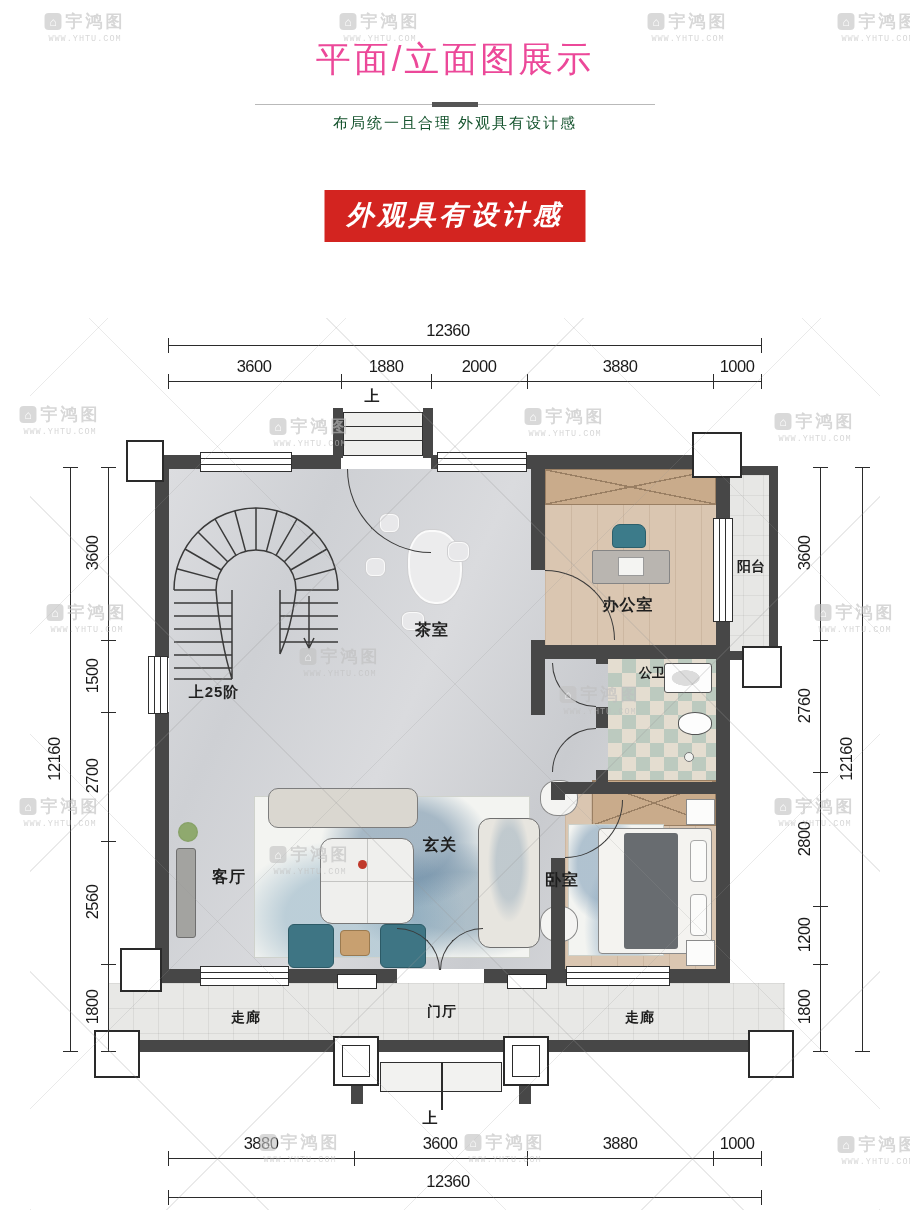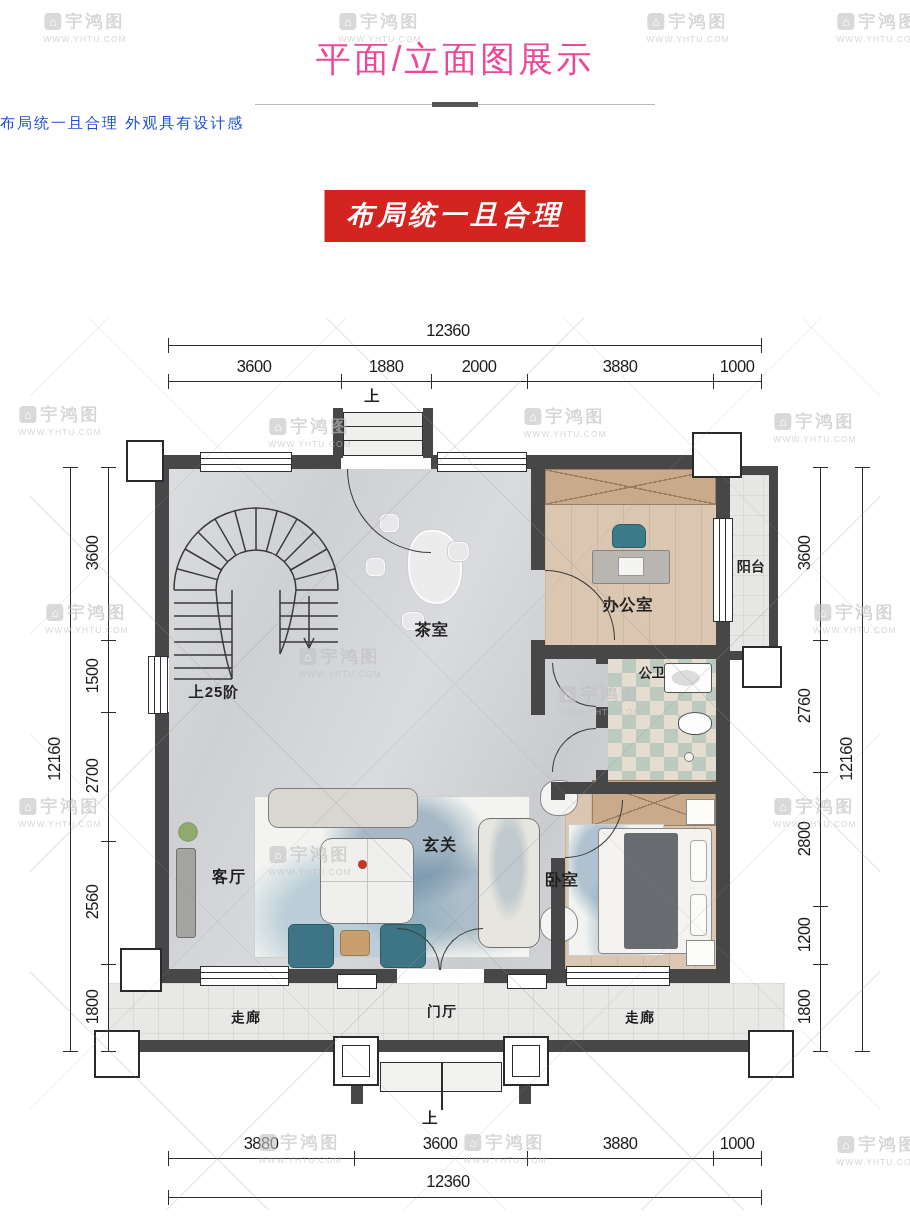--- a/index.html
+++ b/index.html
@@ -5,40 +5,40 @@
   * { margin:0; padding:0; box-sizing:border-box; }
   html,body { background:#ffffff; }
   .page { position:relative; width:910px; height:1228px; background:#fff; overflow:hidden;
           font-family:"Liberation Sans","DejaVu Sans",sans-serif; }
 
   
   .title { position:absolute; left:0; top:36px; width:100%; text-align:center;
            font-size:35px; color:#ec4899; font-weight:500; letter-spacing:3px; }
   .divider { position:absolute; left:255px; top:104px; width:400px; height:1px; background:#b9b9b9; }
   .divider-bold { position:absolute; left:432px; top:102px; width:46px; height:5px; background:#555; }
-  .subtitle { position:absolute; left:0; top:114px; width:100%; text-align:left;
-              font-size:15px; color:#1d4ed8; letter-spacing:2px; }
+  .subtitle { position:absolute; left:0; top:114px; width:100%; text-align:center;
+              font-size:15px; color:#14532d; letter-spacing:2px; }
   .badge { position:absolute; left:455px; top:190px; transform:translateX(-50%); background:#d32420;
            color:#fff; font-size:27px; font-weight:bold; letter-spacing:4px; padding:7px 22px 9px;
            font-style:italic; }
   .roomlist { position:absolute; left:0; top:244px; width:100%; text-align:center;
               font-size:21px; color:#3d3d3d; letter-spacing:2px; }
 
   
   .decor { position:absolute; left:30px; top:318px; width:850px; height:892px; z-index:35; pointer-events:none;
     background-image:
       repeating-linear-gradient(45deg, rgba(150,150,150,.20) 0 1px, transparent 1px 168px),
       repeating-linear-gradient(-45deg, rgba(150,150,150,.20) 0 1px, transparent 1px 168px); }
   .wm { position:absolute; z-index:40; transform:translate(-50%,-50%); text-align:center;
         color:#bfbfbf; opacity:.62; pointer-events:none; white-space:nowrap; }
   .wm-top { display:flex; align-items:center; gap:4px; justify-content:center; }
   .wm-ico { display:inline-flex; align-items:center; justify-content:center; width:17px; height:17px;
             background:#c3c3c3; color:#fff; border-radius:4px; font-size:12px; line-height:1; }
   .wm-txt { font-size:17px; font-weight:bold; letter-spacing:3px; }
-  .wm-url { font-size:8.5px; letter-spacing:1px; margin-top:1px; }
+  .wm-url { font-size:8.5px; letter-spacing:1px; margin-top:1px;font-family:Liberation Mono, monospace; }
 
   
   .abs { position:absolute; }
   .wall { position:absolute; background:#474747; z-index:20; }
   .floor-marble { position:absolute; z-index:10;
     background:linear-gradient(115deg,#dcdde0 0%,#ced0d4 22%,#dadbde 45%,#c9cbcf 68%,#d8d9dc 88%,#cfd1d5 100%); }
   .floor-wood { position:absolute; z-index:11; background-color:#dac6b1;
     background-image:repeating-linear-gradient(90deg, rgba(125,95,65,.14) 0 1px, transparent 1px 26px); }
   .floor-tile { position:absolute; z-index:11; background-color:#e4ddd0;
     background-image:
@@ -89,21 +89,21 @@
 </style>
 </head>
 <body>
 
 <div class="page">
 
   <div class="title">平面/立面图展示</div>
   <div class="divider"></div>
   <div class="divider-bold"></div>
   <div class="subtitle">布局统一且合理 外观具有设计感</div>
-  <div class="badge">布局统一且合理</div>
+  <div class="badge">外观具有设计感</div>
 
   <div class="decor"></div>
   <div id="wm-layer">
       <div class="wm" style="left: 85px; top: 27px;">
         <div class="wm-top">
           <span class="wm-ico">⌂</span>
           <span class="wm-txt">宇鸿图</span>
         </div>
         <div class="wm-url">WWW.YHTU.COM</div>
       </div>

